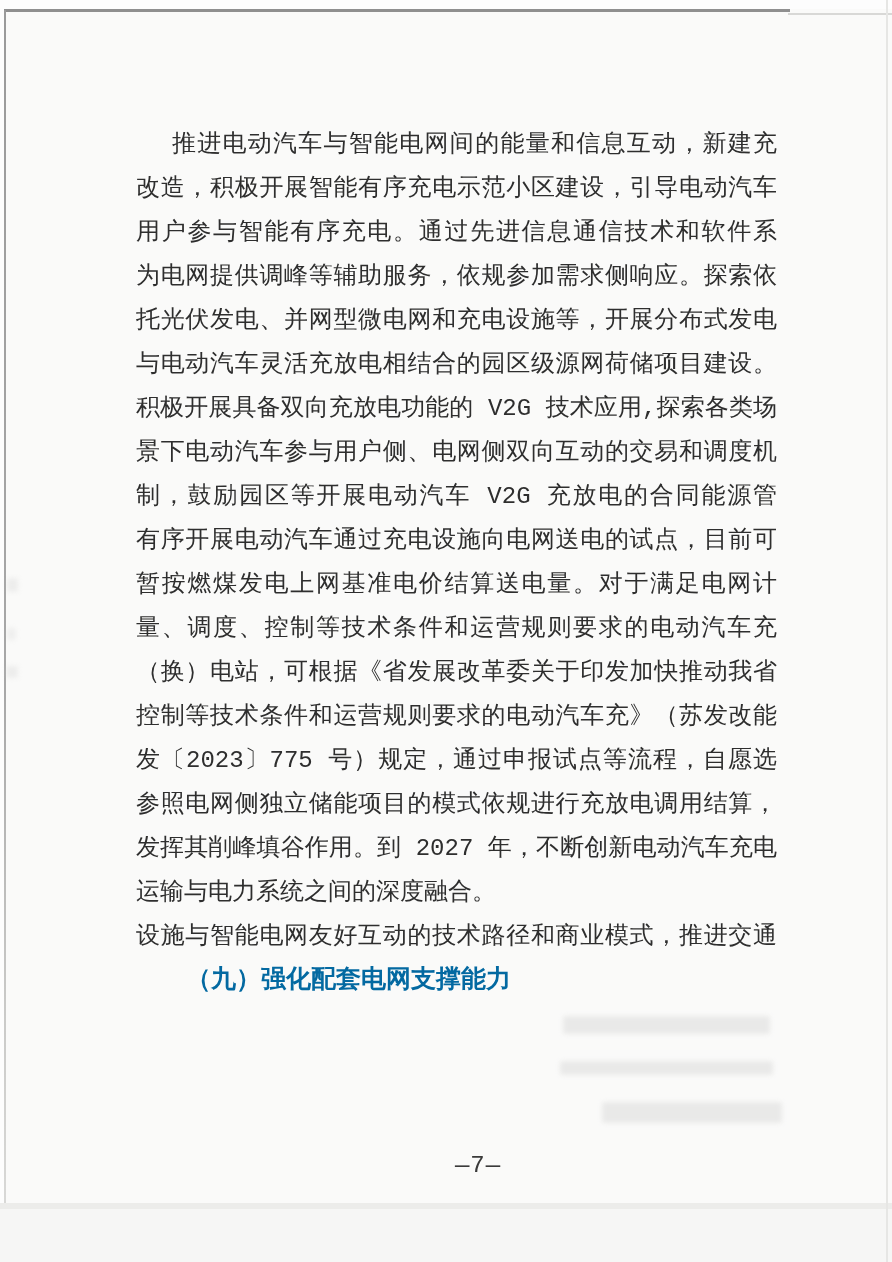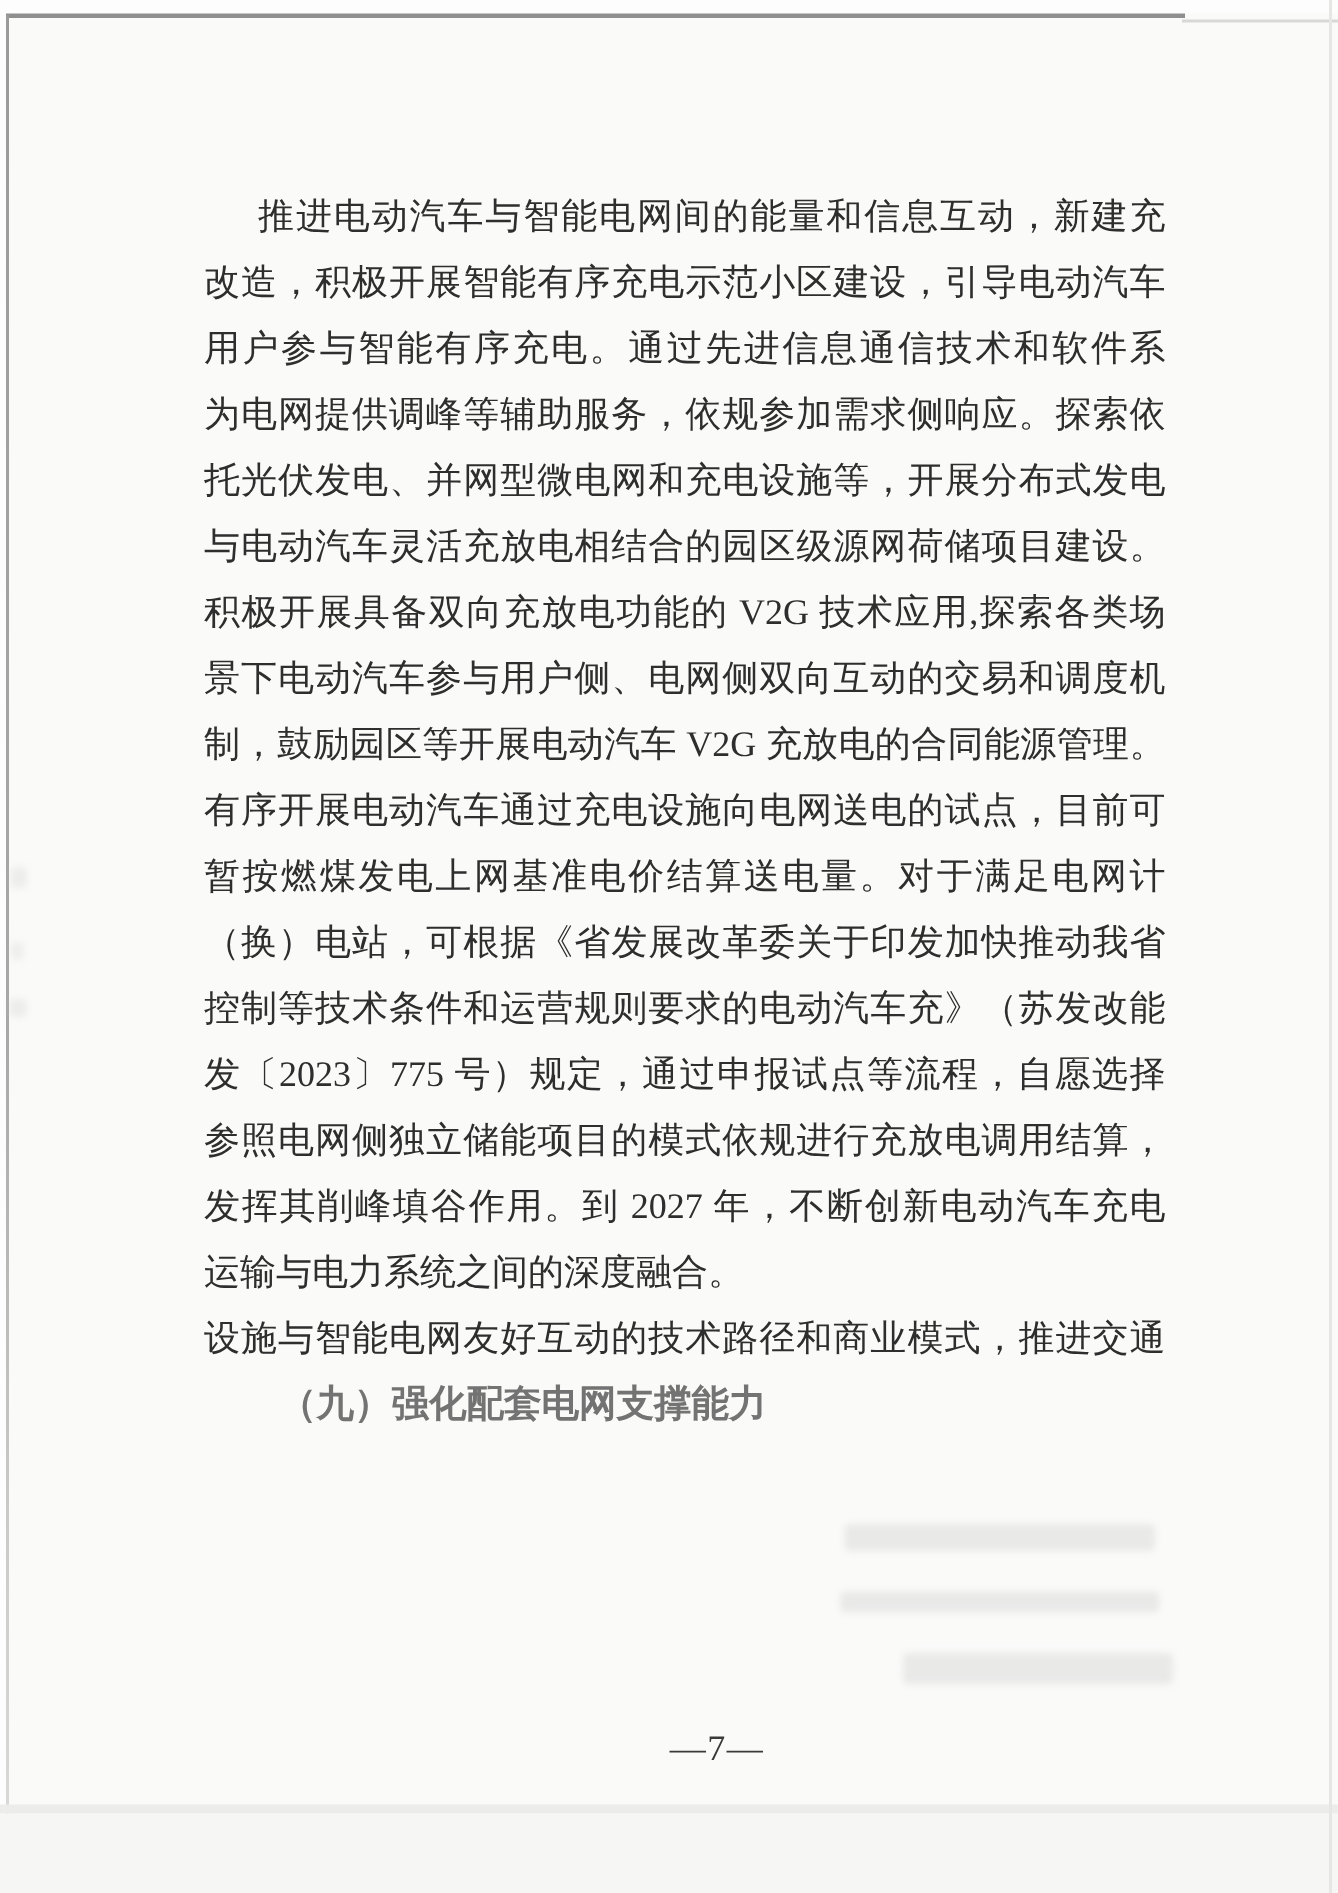--- a/index.html
+++ b/index.html
@@ -7,20 +7,21 @@
     font-family:"Liberation Serif","DejaVu Serif",serif;
     background:#ffffff;
   }
   .scan-page{
     position:relative;
     width:892px;
     height:1262px;
     margin:0 auto;
     background:#fafaf9;
     overflow:hidden;
+    font-family:Liberation Mono, monospace;
   }
   
   .edge-top-white{
     position:absolute;left:0;top:0;width:892px;height:9px;
     background:#fdfdfd;
   }
   .edge-top-line{
     position:absolute;left:0;top:9px;width:790px;height:3px;
     background:#8f8f8f;
   }
@@ -86,21 +87,21 @@
     width:605px;
   }
   .doc-line.last{
     text-align-last:left;
   }
   .doc-heading{
     height:44px;
     padding-left:50px;
     font-weight:700;
     font-size:25px;
-    color:#737373;
+    color:#0369a1;
     text-align:center;
     text-align-last:left;
   }
   .page-number{
     position:absolute;
     left:428px;
     top:1150px;
     width:100px;
     height:32px;
     font-size:24px;
@@ -136,20 +137,21 @@
     <div class="doc-line">改造，积极开展智能有序充电示范小区建设，引导电动汽车</div>
     <div class="doc-line">用户参与智能有序充电。通过先进信息通信技术和软件系</div>
     <div class="doc-line">为电网提供调峰等辅助服务，依规参加需求侧响应。探索依</div>
     <div class="doc-line">托光伏发电、并网型微电网和充电设施等，开展分布式发电</div>
     <div class="doc-line">与电动汽车灵活充放电相结合的园区级源网荷储项目建设。</div>
     <div class="doc-line">积极开展具备双向充放电功能的 V2G 技术应用,探索各类场</div>
     <div class="doc-line">景下电动汽车参与用户侧、电网侧双向互动的交易和调度机</div>
     <div class="doc-line">制，鼓励园区等开展电动汽车 V2G 充放电的合同能源管理。</div>
     <div class="doc-line">有序开展电动汽车通过充电设施向电网送电的试点，目前可</div>
     <div class="doc-line">暂按燃煤发电上网基准电价结算送电量。对于满足电网计</div>
+    <div class="doc-line">量、调度、控制等技术条件和运营规则要求的电动汽车充</div>
     <div class="doc-line">（换）电站，可根据《省发展改革委关于印发加快推动我省</div>
     <div class="doc-line">控制等技术条件和运营规则要求的电动汽车充》（苏发改能源</div>
     <div class="doc-line">发〔2023〕775 号）规定，通过申报试点等流程，自愿选择</div>
     <div class="doc-line">参照电网侧独立储能项目的模式依规进行充放电调用结算，</div>
     <div class="doc-line">发挥其削峰填谷作用。到 2027 年，不断创新电动汽车充电</div>
     <div class="doc-line last">运输与电力系统之间的深度融合。</div>
     <div class="doc-line">设施与智能电网友好互动的技术路径和商业模式，推进交通</div>
     <div class="doc-heading">（九）强化配套电网支撑能力</div>
   </div>
 

